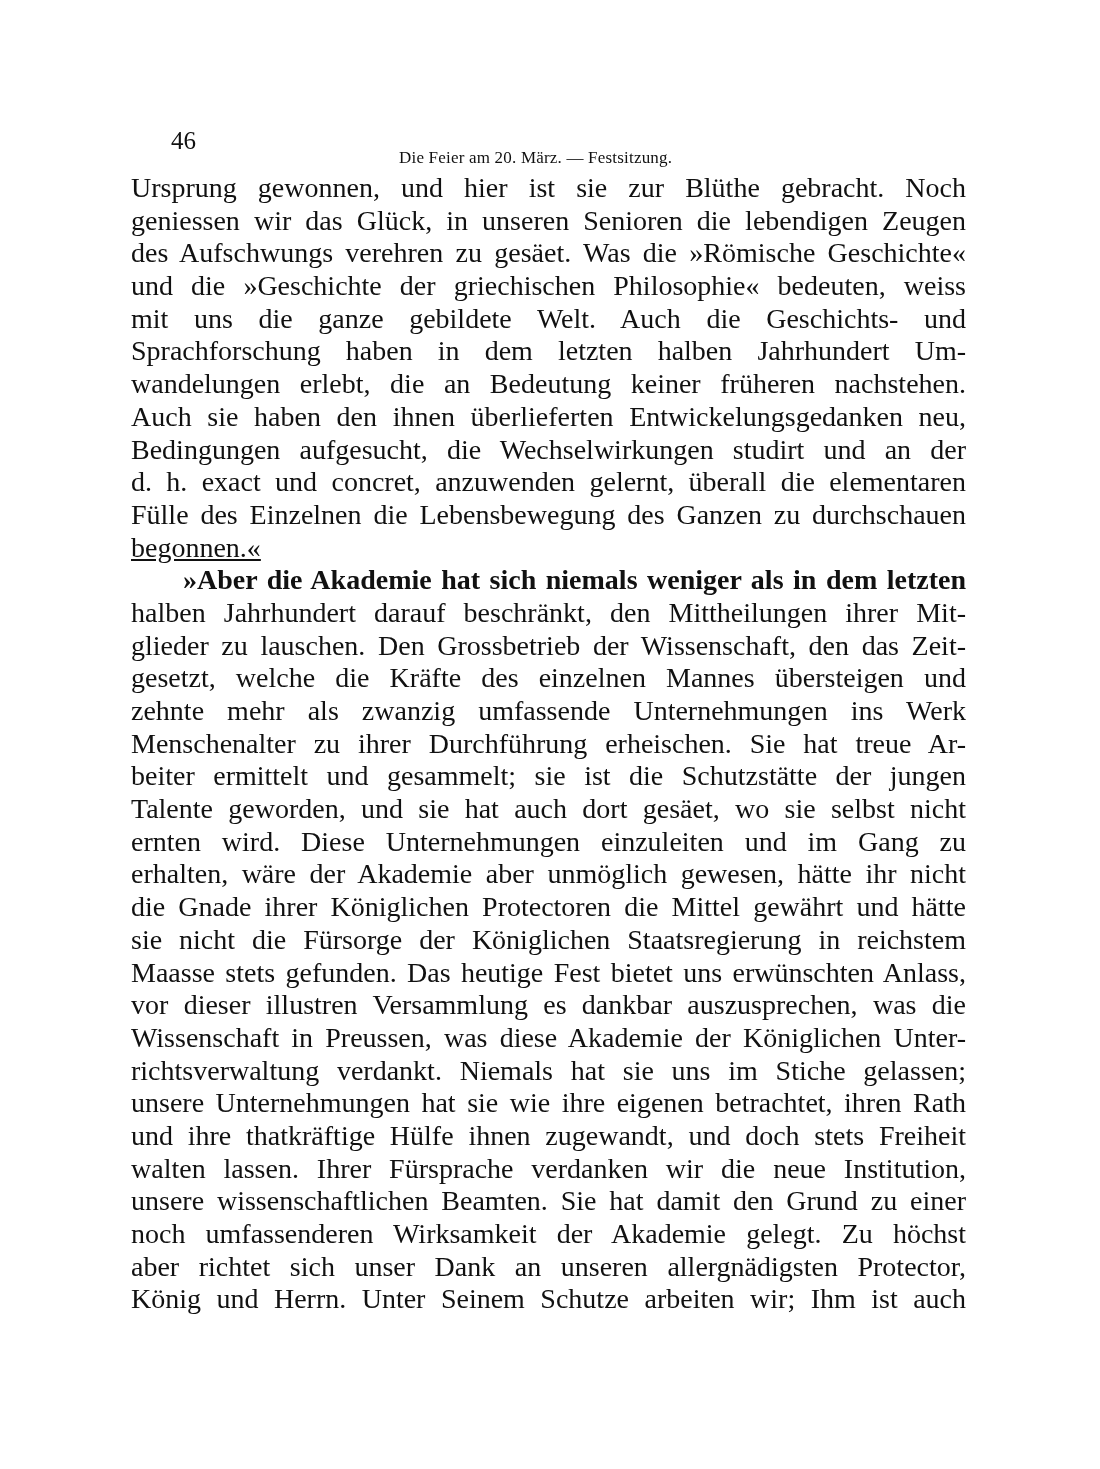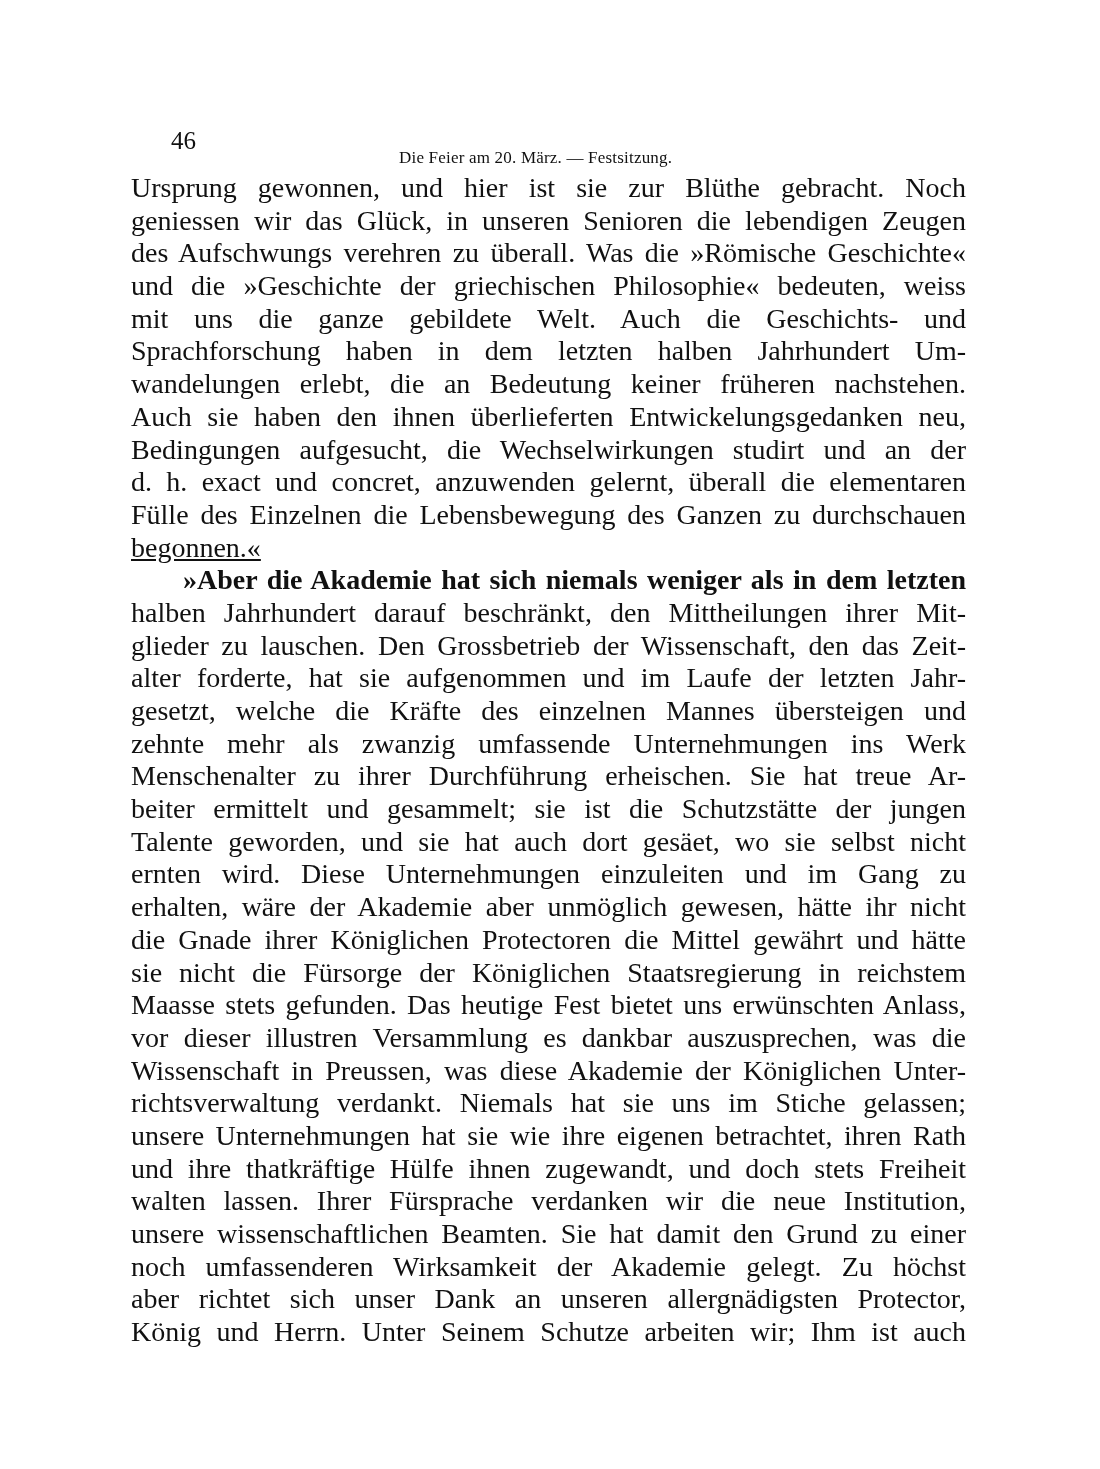--- a/index.html
+++ b/index.html
@@ -84,21 +84,21 @@
 
   <div class="body-text">
     <div>
       <span class="line">
           <span class="line-inner">Ursprung gewonnen, und hier ist sie zur Blüthe gebracht. Noch</span>
         </span>
       <span class="line">
           <span class="line-inner">geniessen wir das Glück, in unseren Senioren die lebendigen Zeugen</span>
         </span>
       <span class="line">
-          <span class="line-inner">des Aufschwungs verehren zu überall. Was die »Römische Geschichte«</span>
+          <span class="line-inner">des Aufschwungs verehren zu gesäet. Was die »Römische Geschichte«</span>
         </span>
       <span class="line">
           <span class="line-inner">und die »Geschichte der griechischen Philosophie« bedeuten, weiss</span>
         </span>
       <span class="line">
           <span class="line-inner">mit uns die ganze gebildete Welt. Auch die Geschichts- und</span>
         </span>
       <span class="line">
           <span class="line-inner">Sprachforschung haben in dem letzten halben Jahrhundert Um-</span>
         </span>
@@ -124,23 +124,20 @@
 
     <div>
       <span class="line indent">
           <span class="line-inner">»Aber die Akademie hat sich niemals weniger als in dem letzten</span>
         </span>
       <span class="line">
           <span class="line-inner">halben Jahrhundert darauf beschränkt, den Mittheilungen ihrer Mit-</span>
         </span>
       <span class="line">
           <span class="line-inner">glieder zu lauschen. Den Grossbetrieb der Wissenschaft, den das Zeit-</span>
-        </span>
-      <span class="line">
-          <span class="line-inner">alter forderte, hat sie aufgenommen und im Laufe der letzten Jahr-</span>
         </span>
       <span class="line">
           <span class="line-inner">gesetzt, welche die Kräfte des einzelnen Mannes übersteigen und</span>
         </span>
       <span class="line">
           <span class="line-inner">zehnte mehr als zwanzig umfassende Unternehmungen ins Werk</span>
         </span>
       <span class="line">
           <span class="line-inner">Menschenalter zu ihrer Durchführung erheischen. Sie hat treue Ar-</span>
         </span>

